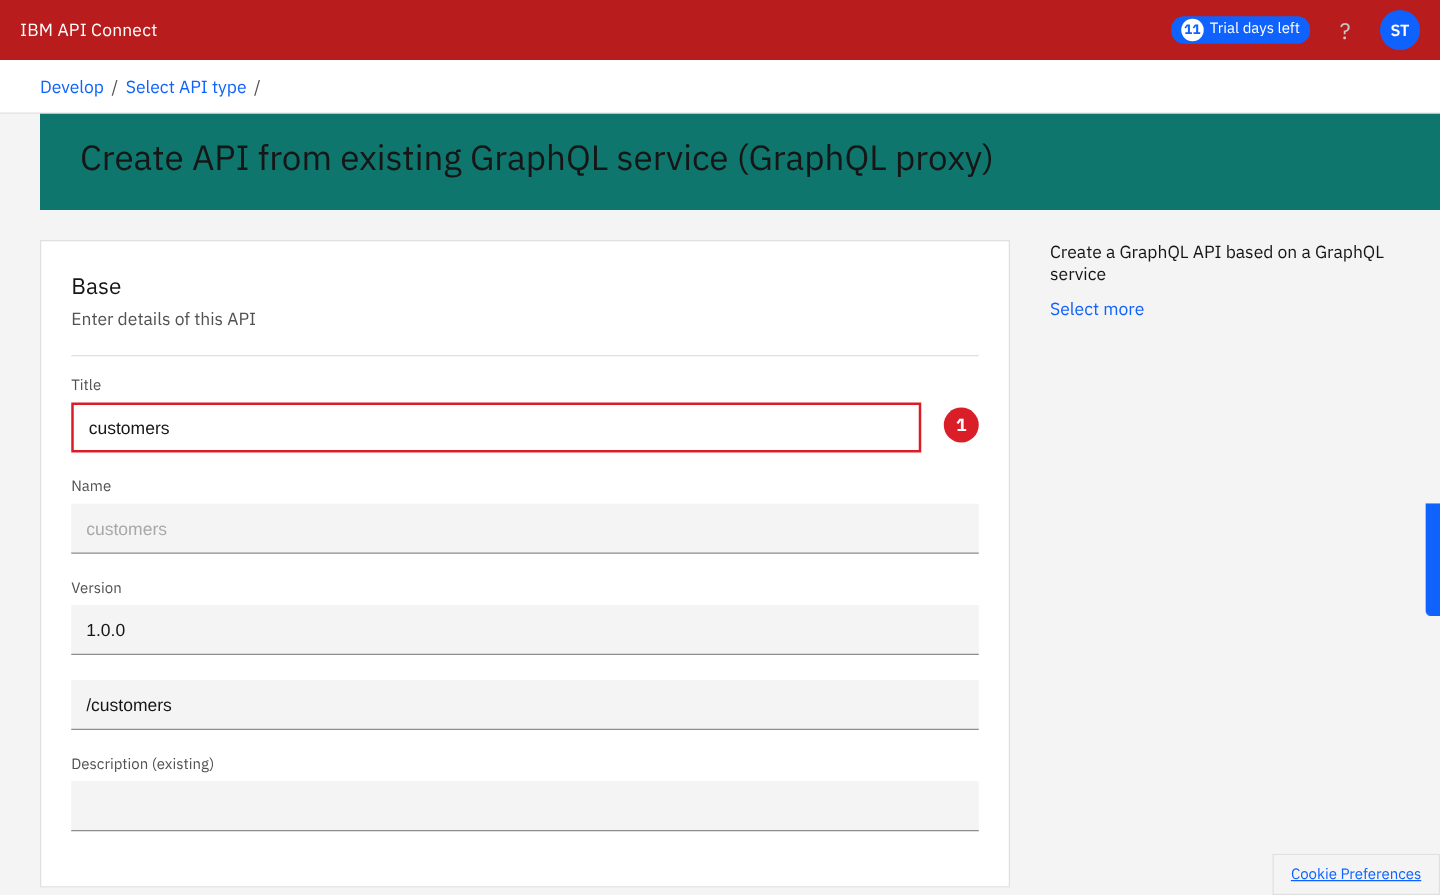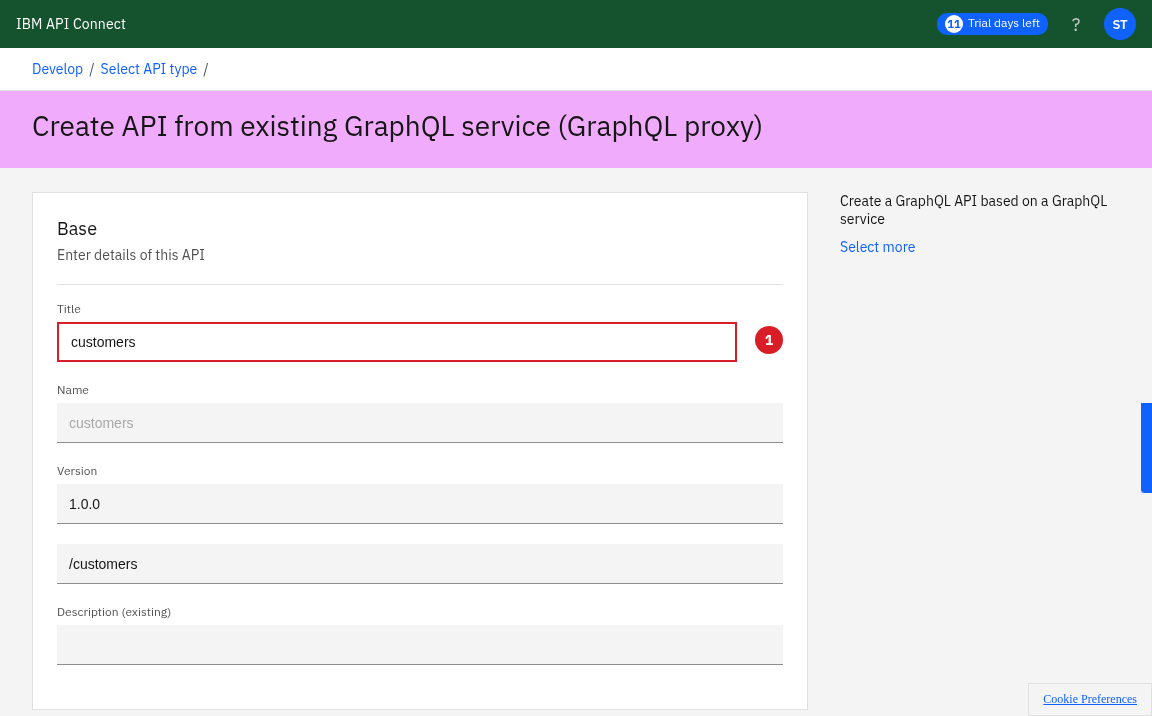--- a/index.html
+++ b/index.html
@@ -1,20 +1,20 @@
 <!DOCTYPE html>
 <html><head>
   <meta charset="utf-8">
   <style>
     * { box-sizing: border-box; margin: 0; padding: 0; }
     body { font-family: 'IBM Plex Sans', Arial, sans-serif; background: #f4f4f4; color: #161616; font-size: 14px; }
 
     
     .top-nav {
-      background: #14532d;
+      background: #b91c1c;
       color: #fff;
       height: 48px;
       display: flex;
       align-items: center;
       padding: 0 16px;
       justify-content: space-between;
       position: fixed;
       top: 0; left: 0; right: 0;
       z-index: 100;
     }
@@ -92,22 +92,23 @@
       font-size: 14px;
     }
     .breadcrumb a {
       color: #0f62fe;
       text-decoration: none;
     }
     .breadcrumb-sep { color: #525252; }
 
     
     .page-title-area {
-      background: #f0abfc;
+      background: #0f766e;
       padding: 16px 32px 24px;
+      margin-left: 32px;
     }
     .page-title {
       font-size: 28px;
       font-weight: 400;
       color: #161616;
     }
 
     
     .content-layout {
       display: flex;
@@ -224,21 +225,20 @@
       position: fixed;
       bottom: 0;
       right: 0;
       background: #f4f4f4;
       border: 1px solid #e0e0e0;
       padding: 8px 14px;
       font-size: 12px;
       color: #0f62fe;
       cursor: pointer;
       text-decoration: underline;
-      font-family: Liberation Serif, serif;
     }
 
     .field-input-readonly {
       background: #f4f4f4;
       border-bottom: 1px solid #8d8d8d;
       color: #525252;
     }
   </style>
 </head>
 <body>

